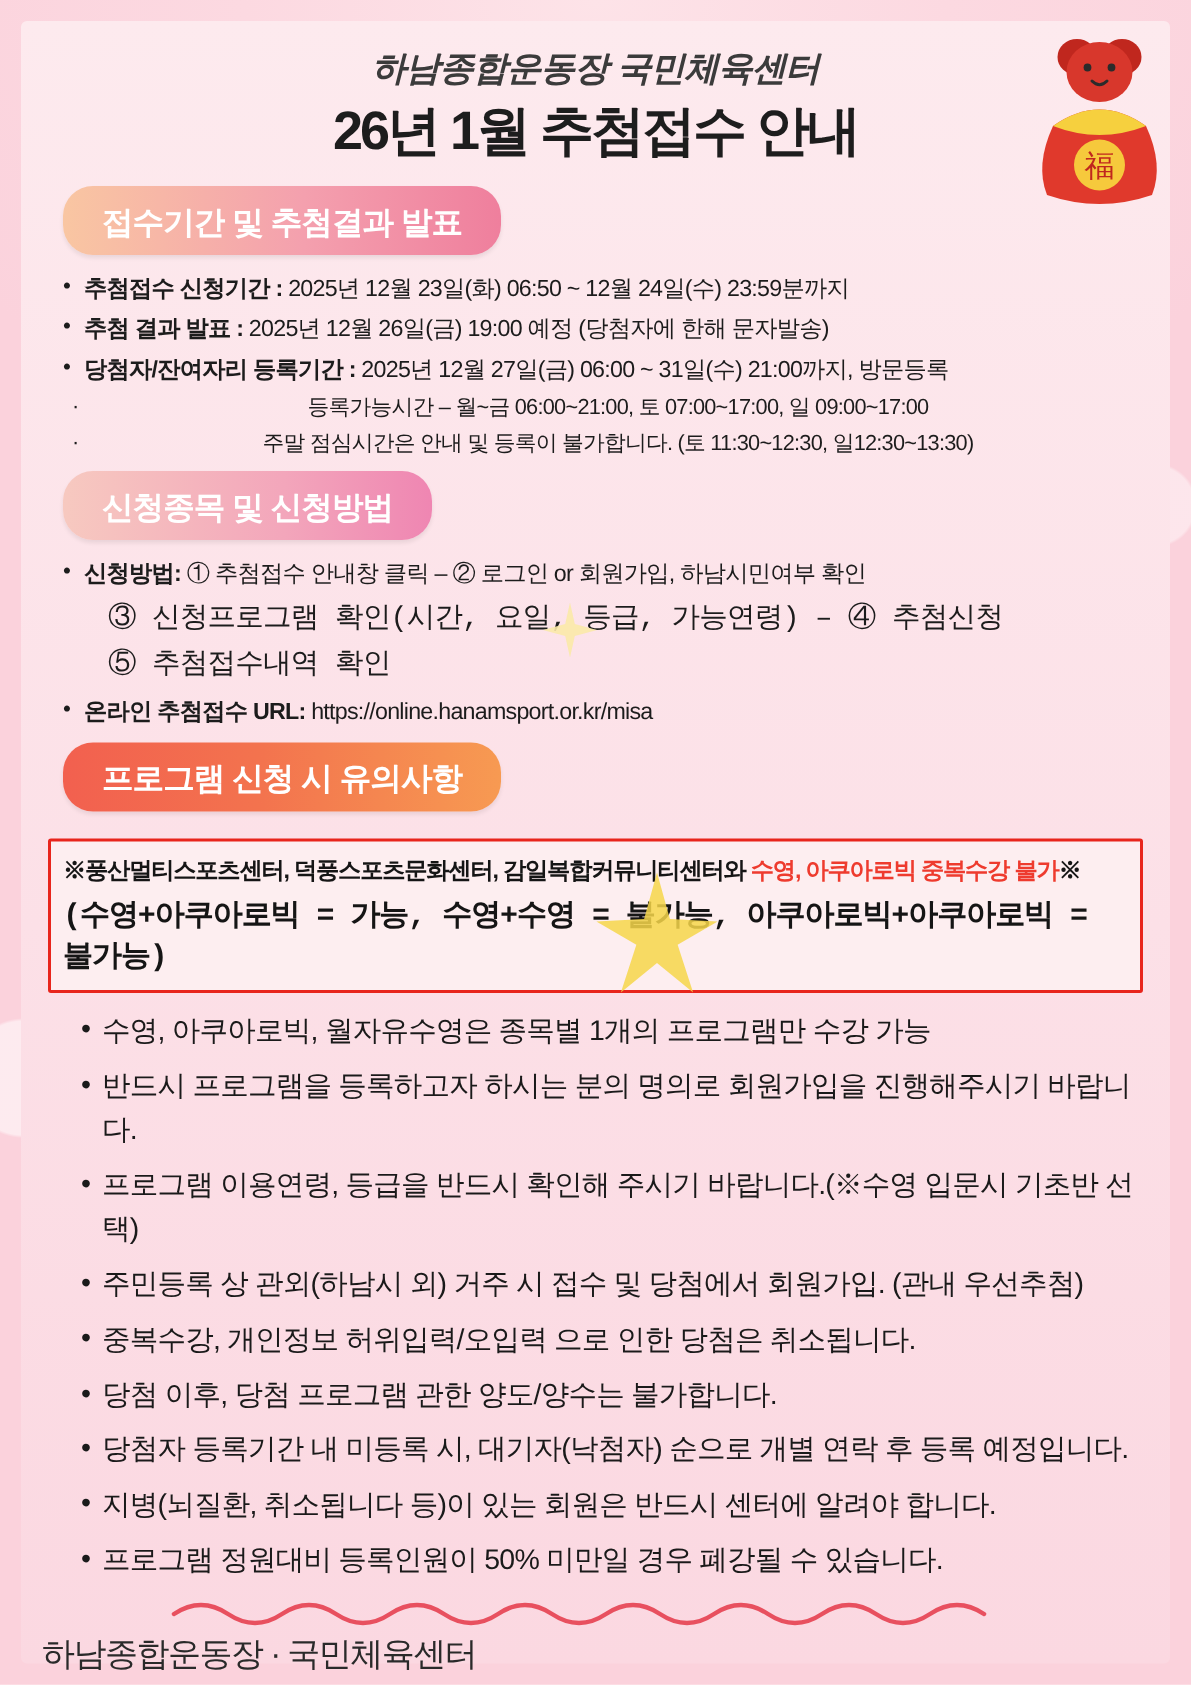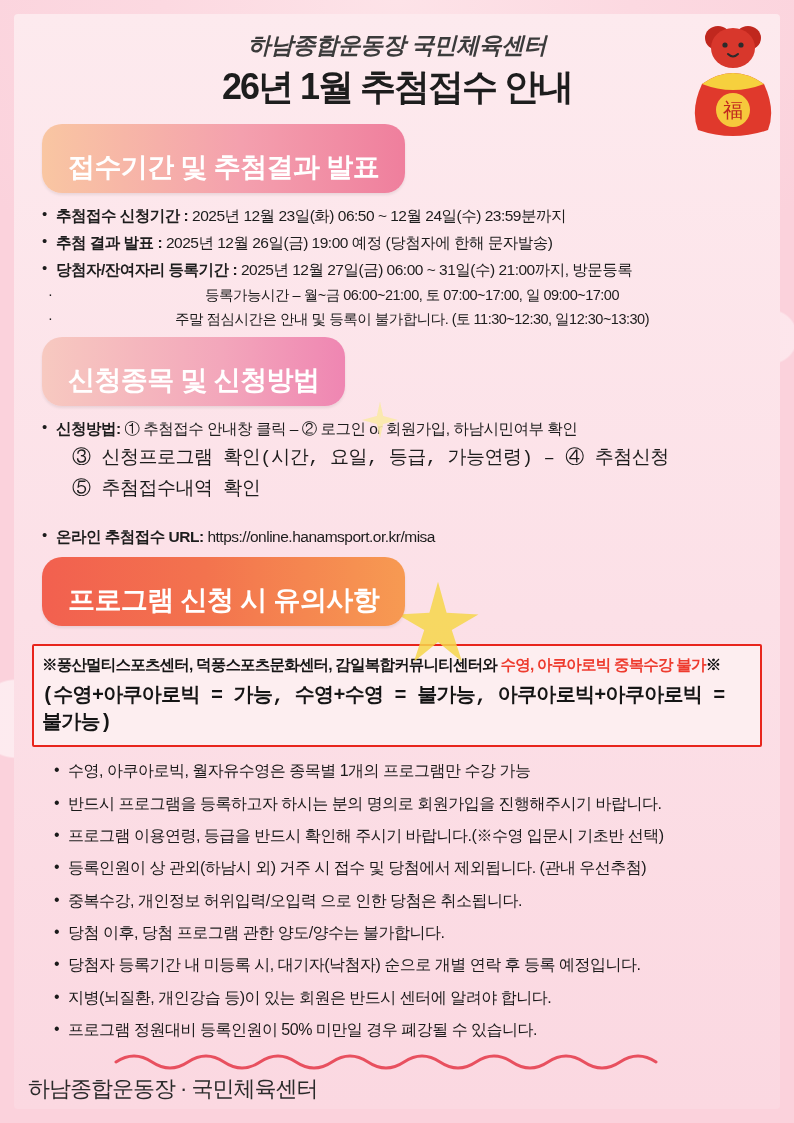--- a/index.html
+++ b/index.html
@@ -78,24 +78,24 @@
     top: 18px;
     width: 96px;
     height: 126px;
     z-index: 3;
   }
 
   
   .pill {
     display: inline-block;
     color: #fff;
-    font-size: 27px;
+    font-size: 21px;
     font-weight: bold;
     letter-spacing: -0.6px;
-    padding: 25px 26px 8px 26px;
+    padding: 10px 26px 8px 26px;
     border-radius: 20px;
     margin: 6px 0 10px 14px;
     position: relative;
     z-index: 2;
     box-shadow: 0 2px 3px rgba(0,0,0,0.08);
   }
   .pill-1 { background: linear-gradient(90deg, #f9c6a2 0%, #f4a0ae 55%, #ef7f9d 100%); }
   .pill-2 { background: linear-gradient(90deg, #f7c9c0 0%, #f3a6bb 60%, #ef86b2 100%); }
   .pill-3 { background: linear-gradient(90deg, #f2604f 0%, #f3734e 45%, #f79a52 100%); }
 
@@ -183,21 +183,21 @@
 
   
   ul.notice {
     list-style: none;
     margin: 4px 0 0 0;
     padding: 0 0 0 26px;
   }
   ul.notice > li {
     position: relative;
     padding-left: 14px;
-    font-size: 16px;
+    font-size: 19px;
     line-height: 1.52;
     letter-spacing: -0.5px;
     color: #1a1a1a;
     margin-bottom: 8px;
   }
   ul.notice > li::before {
     content: "•";
     position: absolute;
     left: 0;
     top: -1px;
@@ -277,45 +277,45 @@
     
     <div class="pill pill-2">신청종목 및 신청방법</div>
 
     <ul class="bul">
       <li>
         <b>신청방법:</b><span> ① 추첨접수 안내창 클릭   –   ② 로그인 or 회원가입, 하남시민여부 확인</span>
       </li>
     </ul>
     <div class="indent-line">③ 신청프로그램 확인(시간, 요일, 등급, 가능연령)   –   ④ 추첨신청</div>
     <div class="indent-line">⑤ 추첨접수내역 확인</div>
-    <ul class="bul" style="margin-top:20px;">
+    <ul class="bul" style="margin-top:4px;">
       <li>
         <b>온라인 추첨접수 URL:</b><span> https://online.hanamsport.or.kr/misa</span>
       </li>
     </ul>
 
     
     <div class="pill pill-3">프로그램 신청 시 유의사항</div>
 
     <div class="caution-box">
       <div class="caution-line1">
         <span>※풍산멀티스포츠센터, 덕풍스포츠문화센터, 감일복합커뮤니티센터와 </span><span class="hot">수영, 아쿠아로빅 중복수강 불가</span><span>※</span>
       </div>
       <div class="caution-line2">(수영+아쿠아로빅 = 가능, 수영+수영 = 불가능, 아쿠아로빅+아쿠아로빅 = 불가능)</div>
     </div>
 
     <ul class="notice">
       <li>수영, 아쿠아로빅, 월자유수영은 종목별 1개의 프로그램만 수강 가능</li>
       <li>반드시 프로그램을 등록하고자 하시는 분의 명의로 회원가입을 진행해주시기 바랍니다.</li>
       <li>프로그램 이용연령, 등급을 반드시 확인해 주시기 바랍니다.(※수영 입문시 기초반 선택)</li>
-      <li>등록인원이 상 관외(하남시 외) 거주 시 접수 및 당첨에서 제외됩니다. (관내 우선추첨)</li>
+      <li>주민등록 상 관외(하남시 외) 거주 시 접수 및 당첨에서 회원가입. (관내 우선추첨)</li>
       <li>중복수강, 개인정보 허위입력/오입력 으로 인한 당첨은 취소됩니다.</li>
       <li>당첨 이후, 당첨 프로그램 관한 양도/양수는 불가합니다.</li>
       <li>당첨자 등록기간 내 미등록 시, 대기자(낙첨자) 순으로 개별 연락 후 등록 예정입니다.</li>
-      <li>지병(뇌질환, 개인강습 등)이 있는 회원은 반드시 센터에 알려야 합니다.</li>
+      <li>지병(뇌질환, 취소됩니다 등)이 있는 회원은 반드시 센터에 알려야 합니다.</li>
       <li>프로그램 정원대비 등록인원이 50% 미만일 경우 폐강될 수 있습니다.</li>
     </ul>
 
     
     <svg class="wave" width="570" height="22" viewBox="0 0 570 22">
       <path d="M4 12 q18 -12 36 0 q18 12 36 0 q18 -12 36 0 q18 12 36 0 q18 -12 36 0 q18 12 36 0
                q18 -12 36 0 q18 12 36 0 q18 -12 36 0 q18 12 36 0 q18 -12 36 0 q18 12 36 0
                q18 -12 36 0 q18 12 36 0 q18 -12 36 0" fill="none" stroke="#e8505f" stroke-width="3" stroke-linecap="round"></path>
     </svg>
     <div class="footer-text">하남종합운동장 · 국민체육센터</div>

